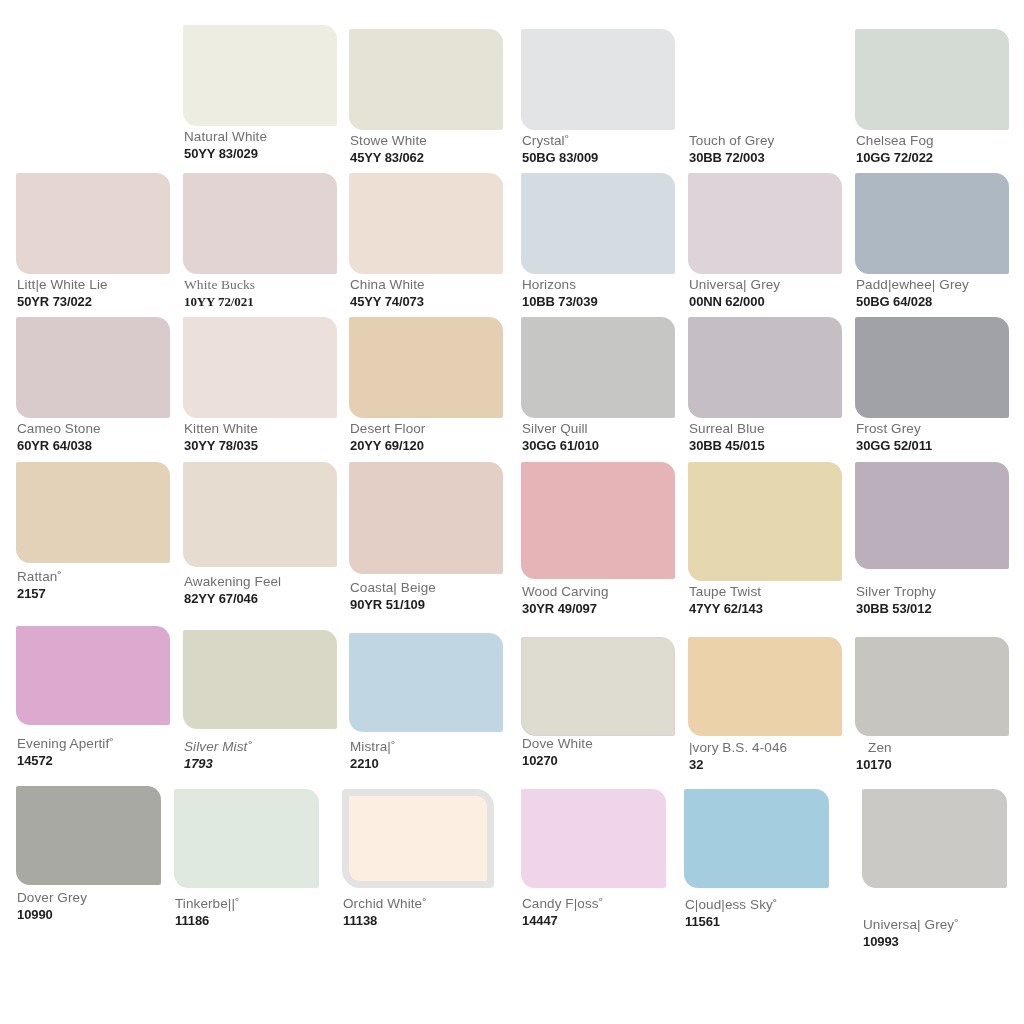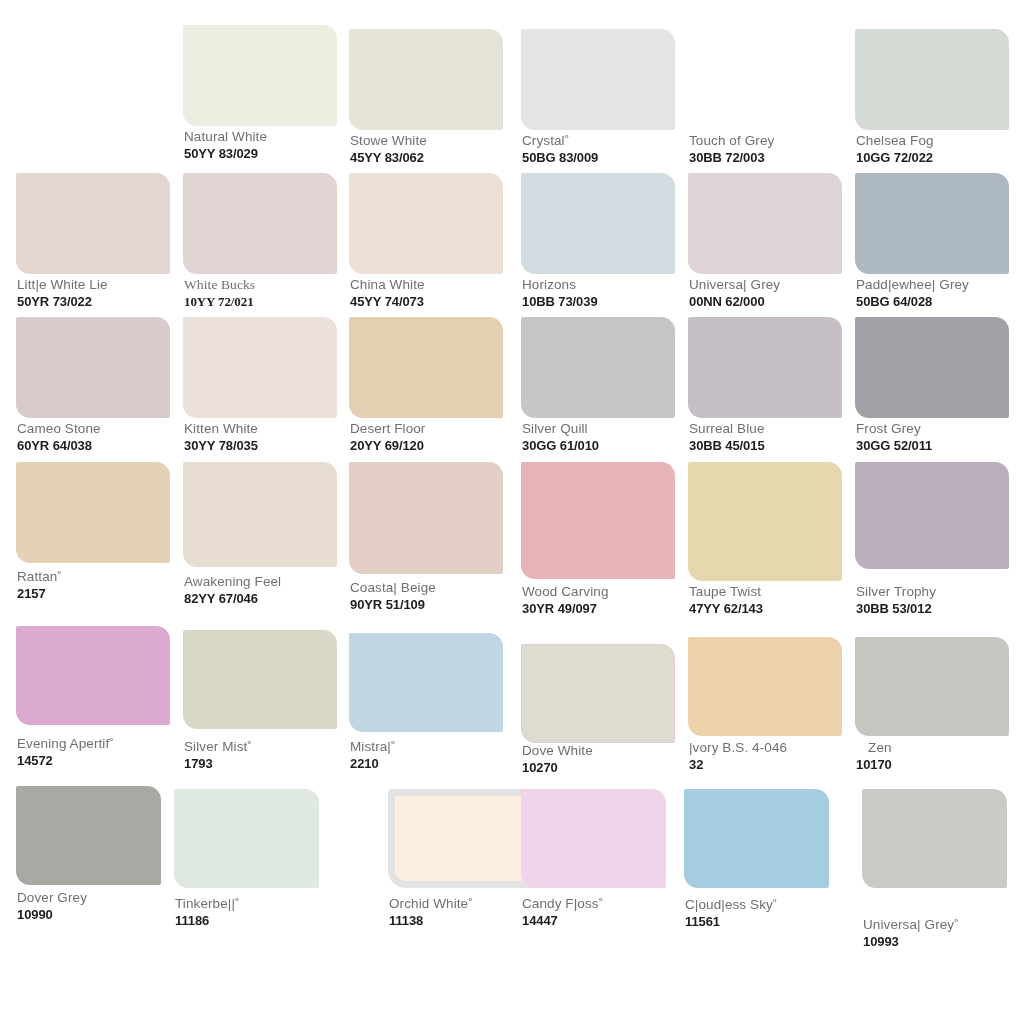--- a/index.html
+++ b/index.html
@@ -233,35 +233,35 @@
         <span class="swatch-code">30BB 53/012</span>
       </div>
     </div>
     <div class="swatch-cell" style="left: 16px; top: 626px; width: 154px; height: 150px;">
       <div class="swatch-chip" style="width: 154px; height: 99px; background: rgb(220, 170, 207);"></div>
       <div class="swatch-label" style="top: 110px;">
         <span class="swatch-name">Evening Apertif˚</span>
         <span class="swatch-code">14572</span>
       </div>
     </div>
-    <div class="swatch-cell" style="left: 183px; top: 630px; width: 154px; height: 149px;">
+    <div class="swatch-cell" style="left: 183px; top: 630px; width: 154px; height: 149px; font-style: italic;">
       <div class="swatch-chip" style="width: 154px; height: 99px; background: rgb(217, 215, 197);"></div>
       <div class="swatch-label" style="top: 109px;">
         <span class="swatch-name">Silver Mist˚</span>
         <span class="swatch-code">1793</span>
       </div>
     </div>
     <div class="swatch-cell" style="left: 349px; top: 633px; width: 154px; height: 146px;">
       <div class="swatch-chip" style="width: 154px; height: 99px; background: rgb(192, 214, 226);"></div>
       <div class="swatch-label" style="top: 106px;">
         <span class="swatch-name">Mistra|˚</span>
         <span class="swatch-code">2210</span>
       </div>
     </div>
-    <div class="swatch-cell" style="left: 521px; top: 637px; width: 154px; height: 139px; margin-top: 7px;">
+    <div class="swatch-cell" style="left: 521px; top: 637px; width: 154px; height: 139px;">
       <div class="swatch-chip hairline" style="width: 154px; height: 99px; background: rgb(222, 220, 209);"></div>
       <div class="swatch-label" style="top: 99px;">
         <span class="swatch-name">Dove White</span>
         <span class="swatch-code">10270</span>
       </div>
     </div>
     <div class="swatch-cell" style="left: 688px; top: 637px; width: 154px; height: 143px;">
       <div class="swatch-chip" style="width: 154px; height: 99px; background: rgb(236, 210, 171);"></div>
       <div class="swatch-label" style="top: 103px;">
         <span class="swatch-name">|vory B.S. 4-046</span>
@@ -282,21 +282,21 @@
         <span class="swatch-code">10990</span>
       </div>
     </div>
     <div class="swatch-cell" style="left: 174px; top: 789px; width: 145px; height: 147px;">
       <div class="swatch-chip" style="width: 145px; height: 99px; background: rgb(223, 233, 223);"></div>
       <div class="swatch-label" style="top: 107px;">
         <span class="swatch-name">Tinkerbe||˚</span>
         <span class="swatch-code">11186</span>
       </div>
     </div>
-    <div class="swatch-cell" style="left: 342px; top: 789px; width: 152px; height: 147px; margin-left: 46px;">
+    <div class="swatch-cell" style="left: 342px; top: 789px; width: 152px; height: 147px;">
       <div class="swatch-chip framed" style="width: 152px; height: 99px; background: rgb(253, 238, 226);"></div>
       <div class="swatch-label" style="top: 107px;">
         <span class="swatch-name">Orchid White˚</span>
         <span class="swatch-code">11138</span>
       </div>
     </div>
     <div class="swatch-cell" style="left: 521px; top: 789px; width: 145px; height: 147px;">
       <div class="swatch-chip" style="width: 145px; height: 99px; background: rgb(240, 212, 234);"></div>
       <div class="swatch-label" style="top: 107px;">
         <span class="swatch-name">Candy F|oss˚</span>

